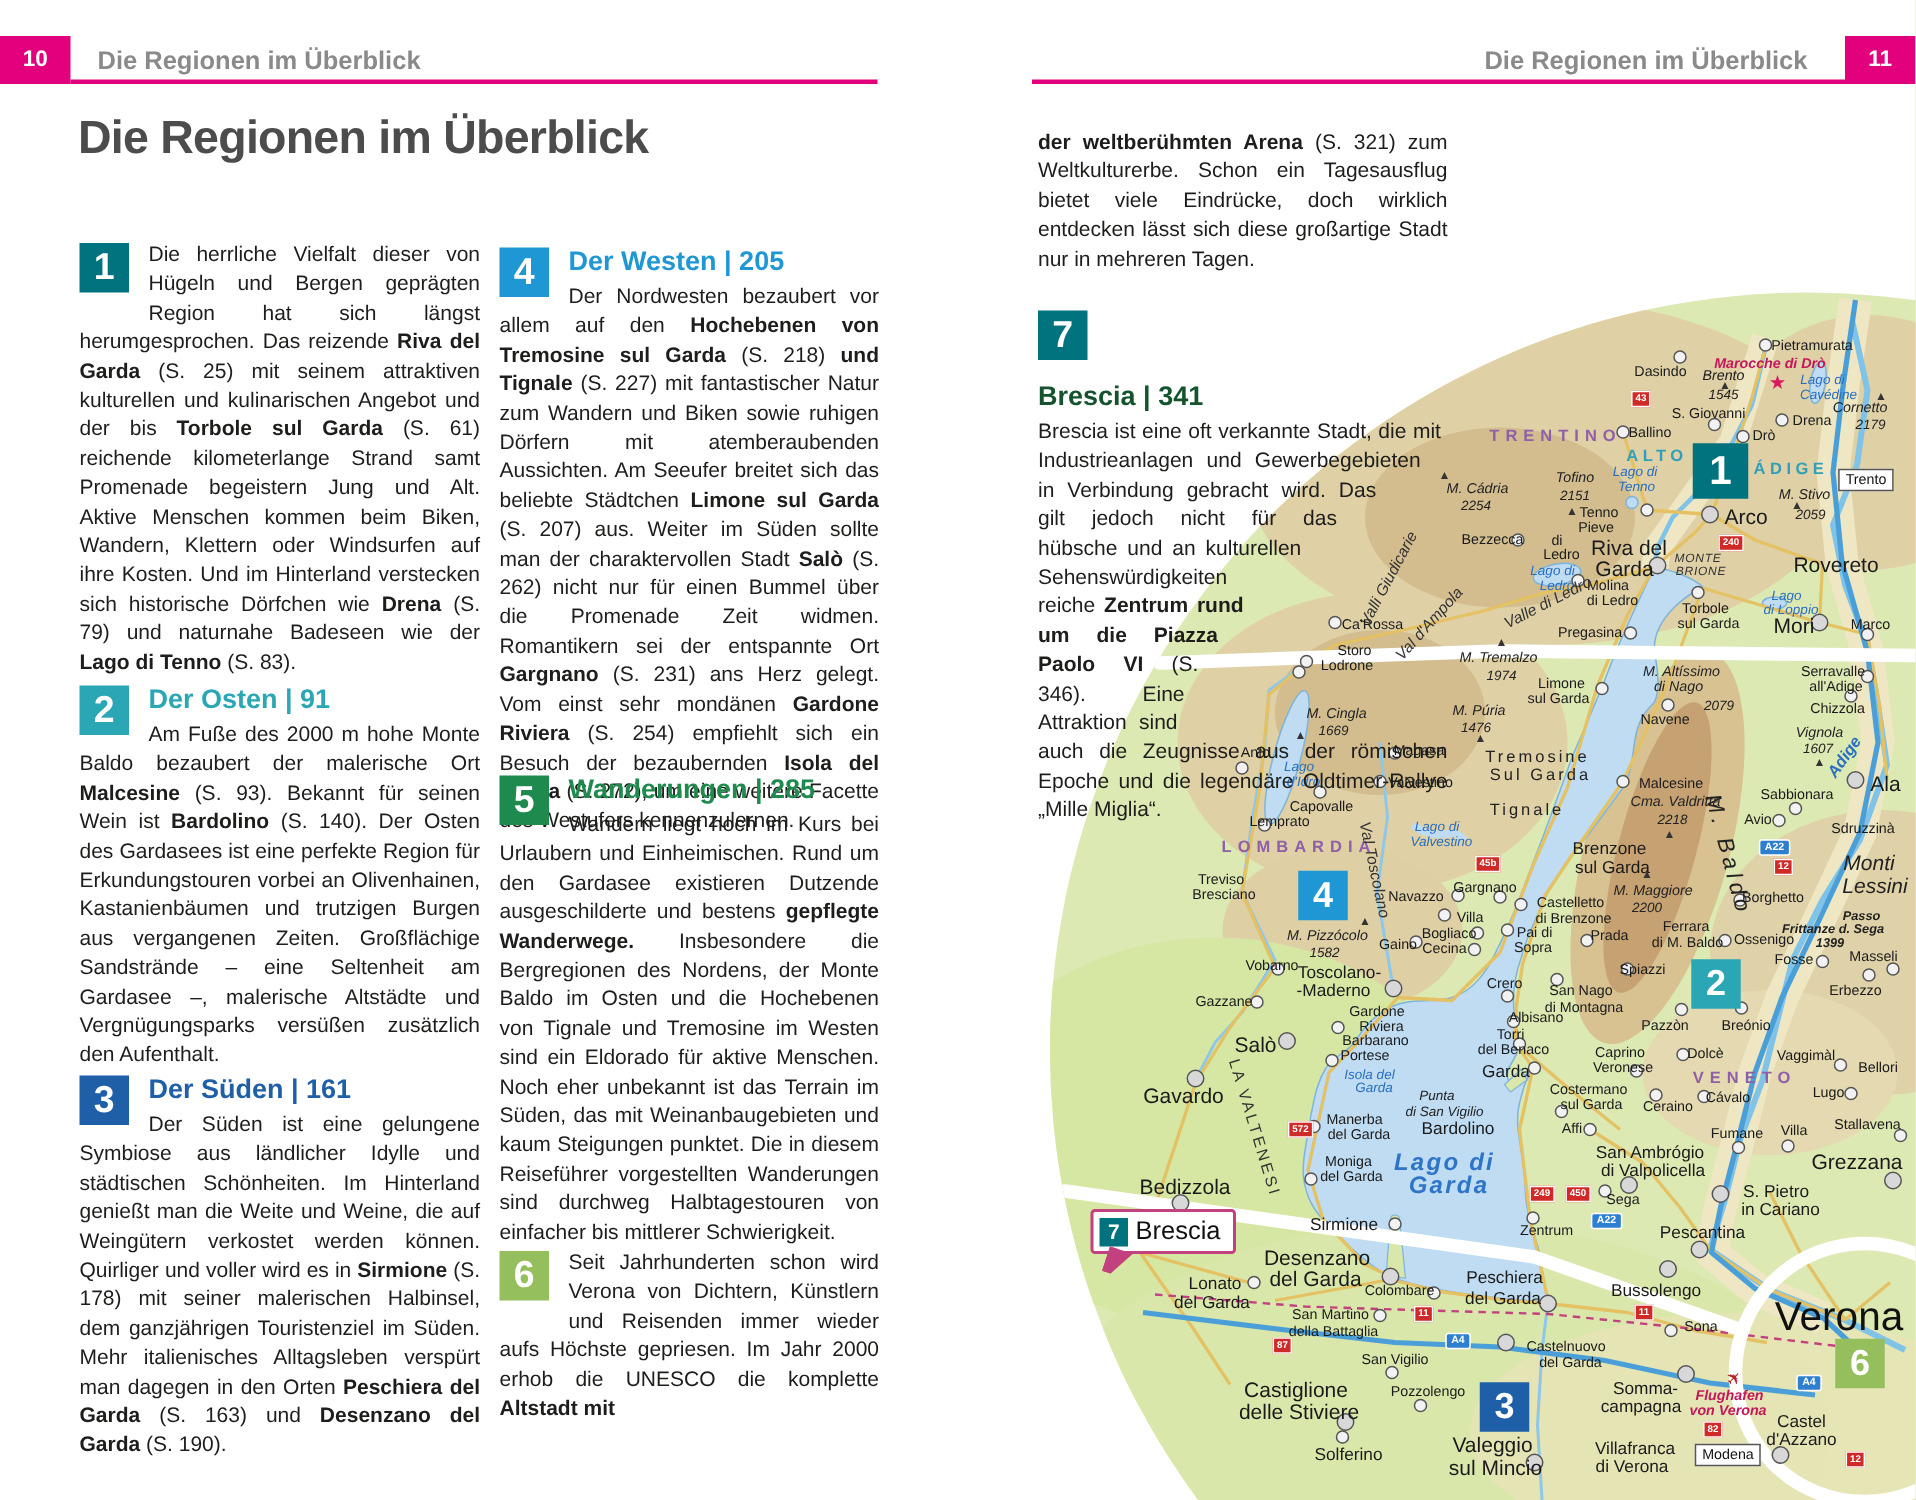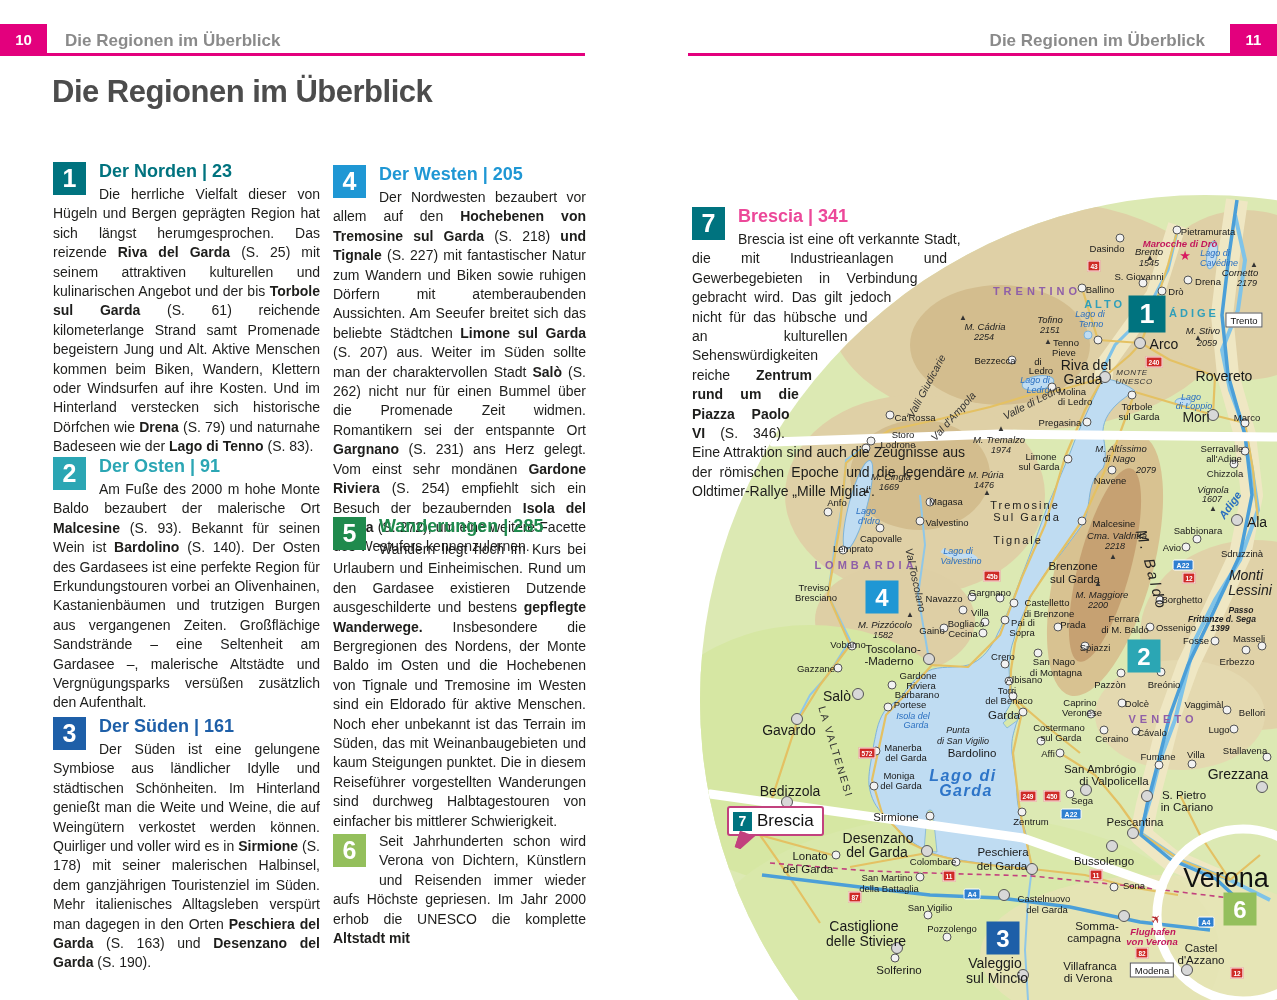--- a/index.html
+++ b/index.html
@@ -307,21 +307,21 @@
       <span class="ml ml-el" style="left: 507px; top: 148px;">2059</span>
       <span class="ml ml-tl" style="left: 464px; top: 149px;">Arco</span>
       <span class="ml ml-t" style="left: 366px; top: 147px;">Tenno</span>
       <span class="ml ml-t" style="left: 295px; top: 165px;">Bezzecca</span>
       <span class="ml ml-t" style="left: 340px; top: 157px; padding-left: 48px;">Pieve</span>
       <span class="ml ml-t" style="left: 338px; top: 166px;">di</span>
       <span class="ml ml-t" style="left: 341px; top: 175px;">Ledro</span>
       <span class="ml ml-tl" style="left: 386px; top: 170px; text-align: right;">Riva del</span>
       <span class="ml ml-tl" style="left: 383px; top: 184px;">Garda</span>
       <span class="ml ml-mi2" style="left: 432px; top: 177px;">MONTE</span>
-      <span class="ml ml-mi2" style="left: 434px; top: 186px;">UNESCO</span>
+      <span class="ml ml-mi2" style="left: 434px; top: 186px;">BRIONE</span>
       <span class="ml ml-tl" style="left: 524px; top: 181px;">Rovereto</span>
       <span class="ml ml-w" style="left: 335px; top: 185px;">Lago di</span>
       <span class="ml ml-w" style="left: 338px; top: 195px;">Ledro</span>
       <span class="ml ml-t" style="left: 372px; top: 196px;">Molina</span>
       <span class="ml ml-t" style="left: 375px; top: 206px;">di Ledro</span>
       <span class="ml ml-val" style="transform: translate(-50%, -50%) rotate(-27deg); left: 332px; top: 207px;">Valle di Ledro</span>
       <span class="ml ml-t" style="left: 437px; top: 211px;">Torbole</span>
       <span class="ml ml-t" style="left: 439px; top: 221px;">sul Garda</span>
       <span class="ml ml-w" style="left: 491px; top: 202px;">Lago</span>
       <span class="ml ml-w" style="left: 494px; top: 211px;">di Loppio</span>
@@ -425,21 +425,21 @@
       <span class="ml ml-t" style="left: 519px; top: 534px;">Lugo</span>
       <span class="ml ml-t" style="left: 359px; top: 532px;">Costermano</span>
       <span class="ml ml-t" style="left: 361px; top: 542px;">sul Garda</span>
       <span class="ml ml-t" style="left: 412px; top: 543px;">Ceraino</span>
       <span class="ml ml-t" style="left: 452px; top: 537px;">Cávalo</span>
       <span class="ml ml-t" style="left: 348px; top: 558px;">Affi</span>
       <span class="ml ml-t" style="left: 458px; top: 561px;">Fumane</span>
       <span class="ml ml-t" style="left: 496px; top: 559px;">Villa</span>
       <span class="ml ml-t" style="left: 545px; top: 555px;">Stallavena</span>
       <span class="ml ml-tl2" style="left: 400px; top: 574px;">San Ambrógio</span>
-      <span class="ml ml-tl2" style="left: 402px; top: 586px; margin-left: 12px;">di Valpolicella</span>
+      <span class="ml ml-tl2" style="left: 402px; top: 586px;">di Valpolicella</span>
       <span class="ml ml-tl" style="left: 538px; top: 579px;">Grezzana</span>
       <span class="ml ml-t" style="left: 382px; top: 605px;">Sega</span>
       <span class="ml ml-tl2" style="left: 484px; top: 600px;">S. Pietro</span>
       <span class="ml ml-tl2" style="left: 487px; top: 612px;">in Cariano</span>
       <span class="ml ml-tl2" style="left: 435px; top: 627px;">Pescantina</span>
       <span class="ml ml-t" style="left: 331px; top: 626px;">Zentrum</span>
       <span class="ml ml-pti" style="left: 258px; top: 535px;">Punta</span>
       <span class="ml ml-pti" style="left: 263px; top: 546px;">di San Vigilio</span>
       <span class="ml ml-tl2" style="left: 272px; top: 558px;">Bardolino</span>
       <span class="ml ml-wl" style="left: 263px; top: 581px;">Lago di</span>
@@ -514,21 +514,20 @@
       <span class="rb rb-s" style="left: 544px; top: 125px;">Trento</span>
       <span class="rb rb-s" style="left: 452px; top: 775px;">Modena</span>
       <span class="star" style="left: 485px; top: 60px;">★</span>
       <span class="plane" style="left: 456px; top: 724px;">✈</span>
     </div>
 </div>
 
 <div class="col" style="left:53px;width:267px;">
     <div class="section" style="top: 160px;">
       <div class="numbox" style="background: rgb(0, 115, 127);">1</div>
-      <h3 style="color: rgb(0, 115, 127);">Der Norden | 23</h3>
       <p>Die herrliche Vielfalt dieser von Hügeln und Bergen geprägten Region hat sich längst herumgesprochen. Das reizende <b>Riva del Garda</b> (S. 25) mit seinem attraktiven kulturellen und kulinarischen Angebot und der bis <b>Torbole sul Garda</b> (S. 61) reichende kilometerlange Strand samt Promenade begeistern Jung und Alt. Aktive Menschen kommen beim Biken, Wandern, Klettern oder Windsurfen auf ihre Kosten. Und im Hinterland verstecken sich historische Dörfchen wie <b>Drena</b> (S. 79) und naturnahe Badeseen wie der <b>Lago di Tenno</b> (S. 83).</p>
     </div>
     <div class="section" style="top: 455px;">
       <div class="numbox" style="background: rgb(43, 166, 180);">2</div>
       <h3 style="color: rgb(43, 166, 180);">Der Osten | 91</h3>
       <p>Am Fuße des 2000 m hohe Monte Baldo bezaubert der malerische Ort <b>Malcesine</b> (S. 93). Bekannt für seinen Wein ist <b>Bardolino</b> (S. 140). Der Osten des Gardasees ist eine perfekte Region für Erkundungstouren vorbei an Olivenhainen, Kastanienbäumen und trutzigen Burgen aus vergangenen Zeiten. Großflächige Sandstrände – eine Seltenheit am Gardasee –, malerische Altstädte und Vergnügungsparks versüßen zusätzlich den Aufenthalt.</p>
     </div>
     <div class="section" style="top: 715px;">
       <div class="numbox" style="background: rgb(30, 95, 168);">3</div>
       <h3 style="color: rgb(30, 95, 168);">Der Süden | 161</h3>
@@ -545,23 +544,24 @@
       <div class="numbox" style="background: rgb(31, 138, 77);">5</div>
       <h3 style="color: rgb(31, 138, 77);">Wanderungen | 285</h3>
       <p>Wandern liegt hoch im Kurs bei Urlaubern und Einheimischen. Rund um den Gardasee existieren Dutzende ausgeschilderte und bestens <b>gepflegte Wanderwege.</b> Insbesondere die Bergregionen des Nordens, der Monte Baldo im Osten und die Hochebenen von Tignale und Tremosine im Westen sind ein Eldorado für aktive Menschen. Noch eher unbekannt ist das Terrain im Süden, das mit Weinanbaugebieten und kaum Steigungen punktet. Die in diesem Reiseführer vorgestellten Wanderungen sind durchweg Halbtagestouren von einfacher bis mittlerer Schwierigkeit.</p>
     </div>
     <div class="section" style="top: 832px;">
       <div class="numbox" style="background: rgb(148, 191, 92);">6</div>
       <p>Seit Jahrhunderten schon wird Verona von Dichtern, Künstlern und Reisenden immer wieder aufs Höchste gepriesen. Im Jahr 2000 erhob die UNESCO die komplette <b>Altstadt mit</b></p>
     </div>
   </div>
 <div class="col" style="left:692px;width:273px;">
+  <p class="intro" id="right-intro"><b>der weltberühmten Arena</b> (S. 321) zum Weltkulturerbe. Schon ein Tagesausflug bietet viele Eindrücke, doch wirklich entdecken lässt sich diese großartige Stadt nur in mehreren Tagen.</p>
 <div class="section" style="top: 205px;">
       <div class="numbox" style="background: rgb(0, 115, 127);">7</div>
-      <h3 style="color: #ec4899;">Brescia | 341</h3>
+      <h3 style="color: #14532d; margin-top: 48px;">Brescia | 341</h3>
       <p><span class="wrapfloat"></span>Brescia ist eine oft verkannte Stadt, die mit Industrieanlagen und Gewerbegebieten in Verbindung gebracht wird. Das gilt jedoch nicht für das hübsche und an kulturellen Sehenswürdigkeiten reiche <b>Zentrum rund um die Piazza Paolo VI</b> (S. 346). Eine Attraktion sind auch die Zeugnisse aus der römischen Epoche und die legendäre Oldtimer-Rallye „Mille Miglia“.</p>
     </div>
   </div>
 
 <div id="callout">
   <span class="co-num">7</span>
   <span class="co-label">Brescia</span>
   <div class="co-tail"></div>
 </div>
 

